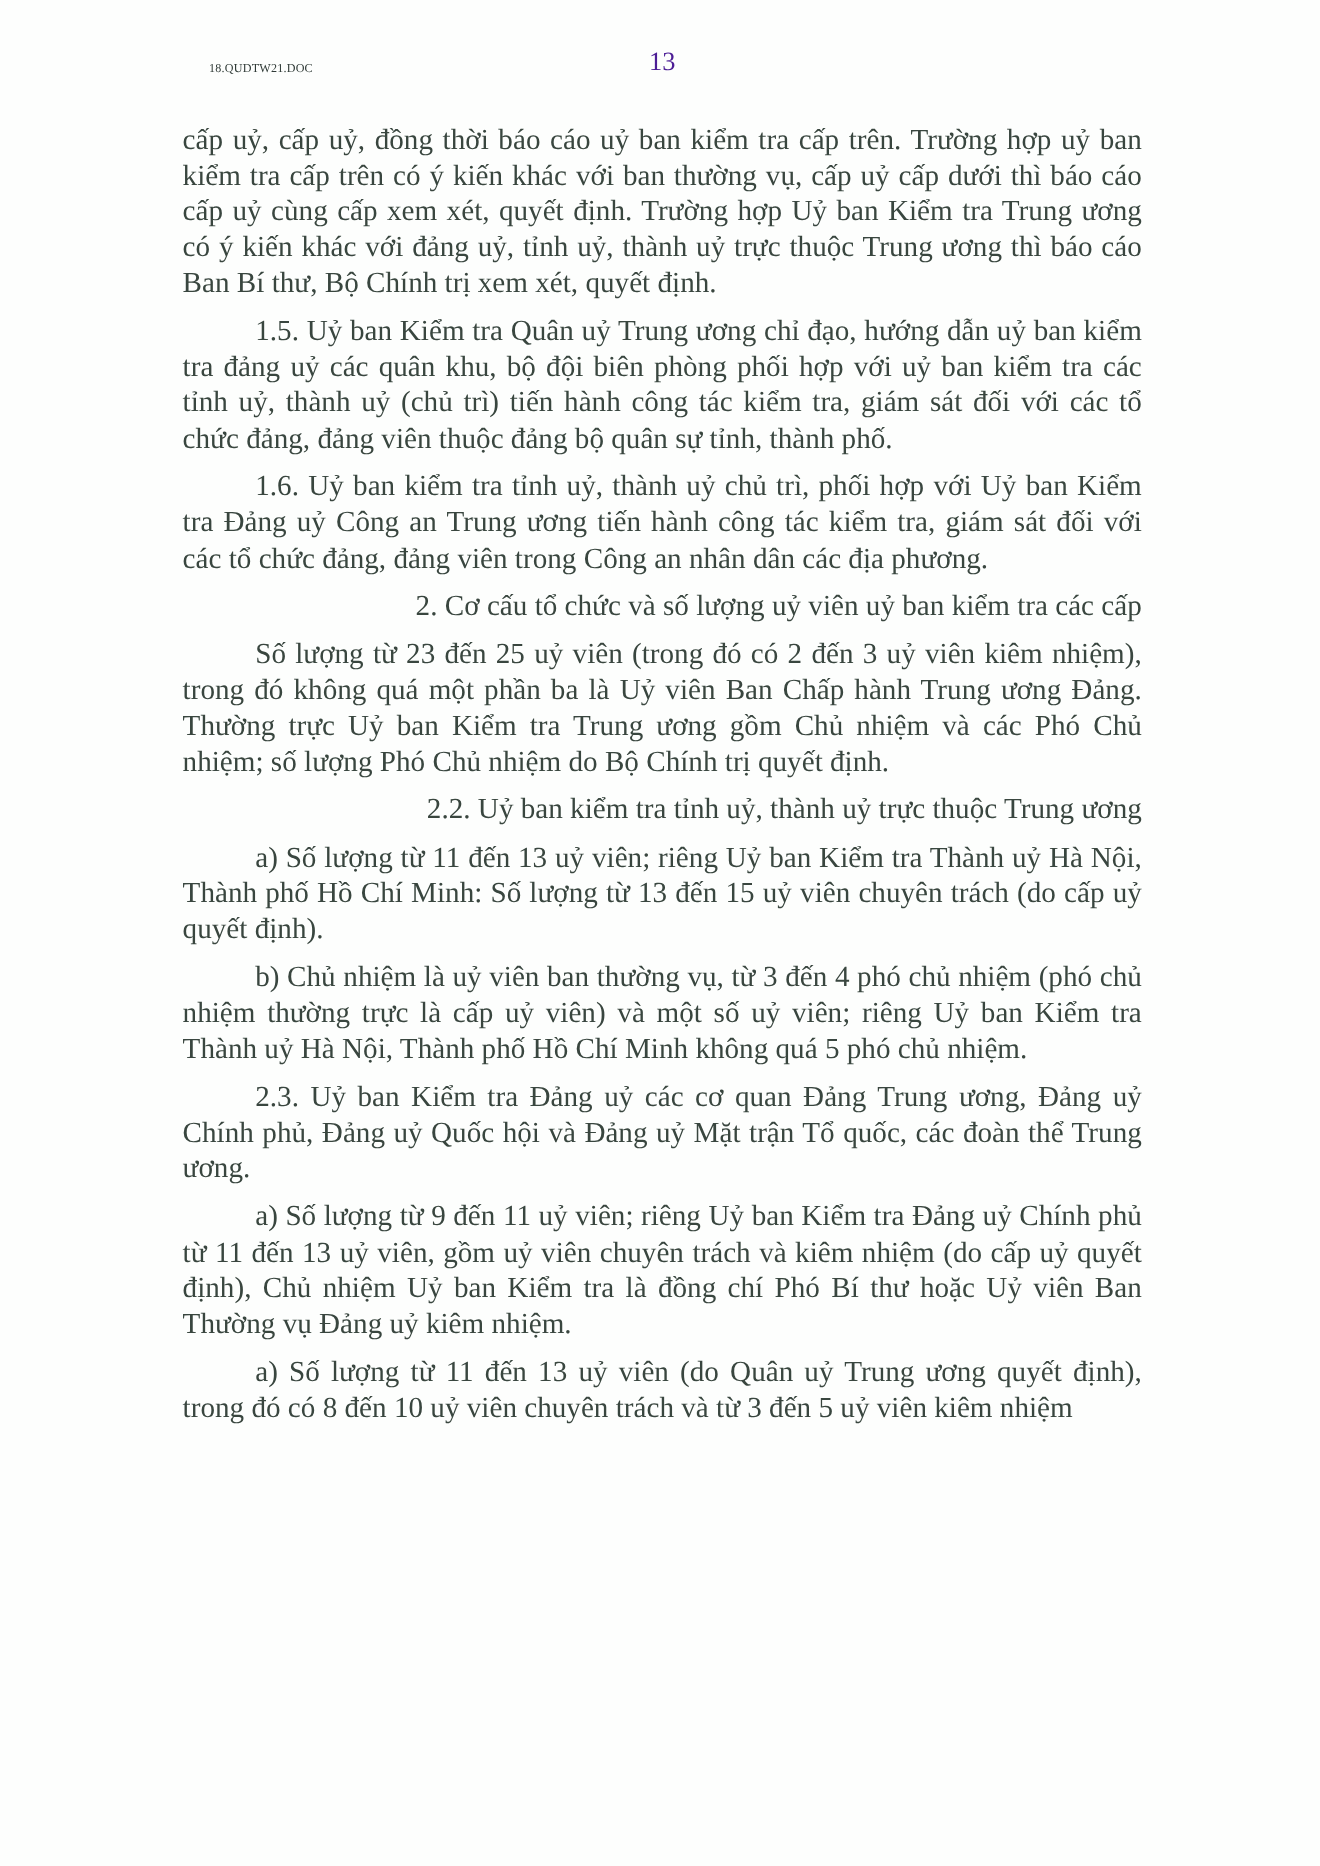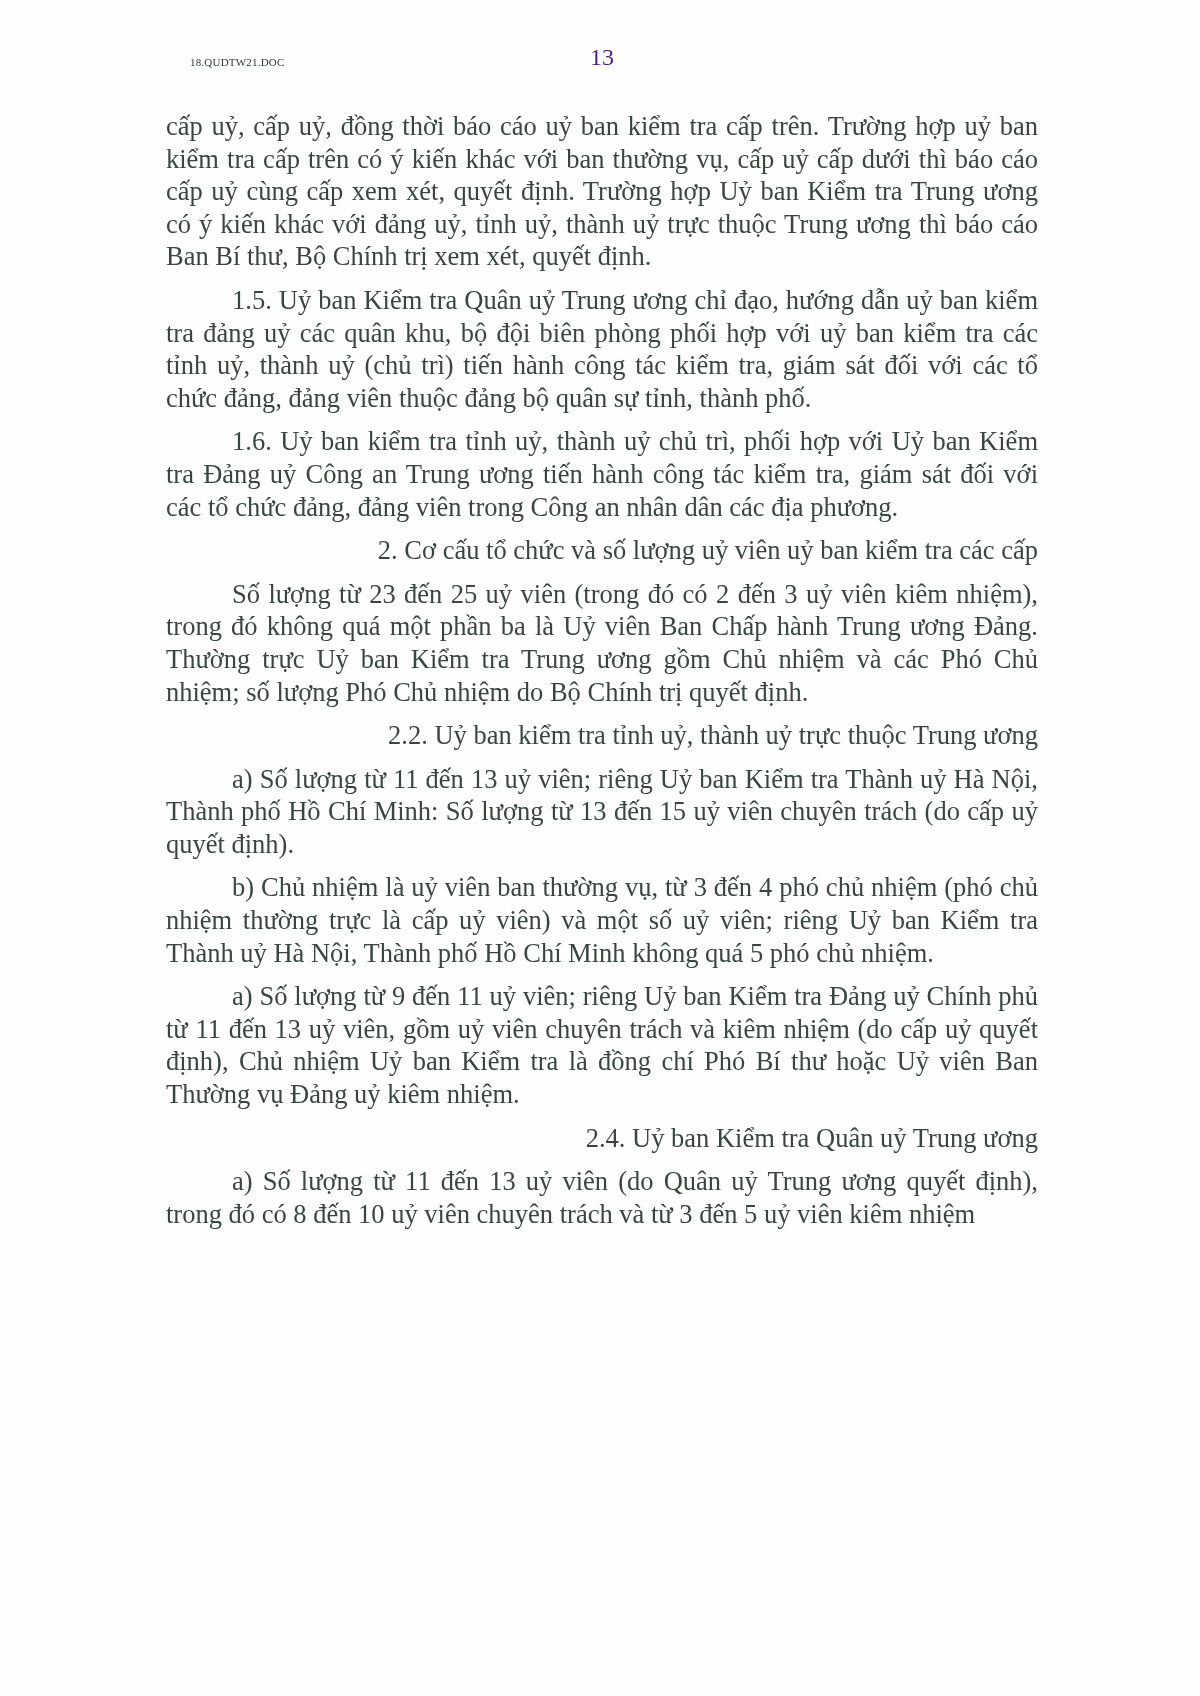--- a/index.html
+++ b/index.html
@@ -64,16 +64,16 @@
 
 <div class="content">
   <p class="para noindent">cấp uỷ, cấp uỷ, đồng thời báo cáo uỷ ban kiểm tra cấp trên. Trường hợp uỷ ban kiểm tra cấp trên có ý kiến khác với ban thường vụ, cấp uỷ cấp dưới thì báo cáo cấp uỷ cùng cấp xem xét, quyết định. Trường hợp Uỷ ban Kiểm tra Trung ương có ý kiến khác với đảng uỷ, tỉnh uỷ, thành uỷ trực thuộc Trung ương thì báo cáo Ban Bí thư, Bộ Chính trị xem xét, quyết định.</p>
   <p class="para">1.5. Uỷ ban Kiểm tra Quân uỷ Trung ương chỉ đạo, hướng dẫn uỷ ban kiểm tra đảng uỷ các quân khu, bộ đội biên phòng phối hợp với uỷ ban kiểm tra các tỉnh uỷ, thành uỷ (chủ trì) tiến hành công tác kiểm tra, giám sát đối với các tổ chức đảng, đảng viên thuộc đảng bộ quân sự tỉnh, thành phố.</p>
   <p class="para">1.6. Uỷ ban kiểm tra tỉnh uỷ, thành uỷ chủ trì, phối hợp với Uỷ ban Kiểm tra Đảng uỷ Công an Trung ương tiến hành công tác kiểm tra, giám sát đối với các tổ chức đảng, đảng viên trong Công an nhân dân các địa phương.</p>
   <p class="para heading">2. Cơ cấu tổ chức và số lượng uỷ viên uỷ ban kiểm tra các cấp</p>
   <p class="para">Số lượng từ 23 đến 25 uỷ viên (trong đó có 2 đến 3 uỷ viên kiêm nhiệm), trong đó không quá một phần ba là Uỷ viên Ban Chấp hành Trung ương Đảng. Thường trực Uỷ ban Kiểm tra Trung ương gồm Chủ nhiệm và các Phó Chủ nhiệm; số lượng Phó Chủ nhiệm do Bộ Chính trị quyết định.</p>
   <p class="para heading">2.2. Uỷ ban kiểm tra tỉnh uỷ, thành uỷ trực thuộc Trung ương</p>
   <p class="para">a) Số lượng từ 11 đến 13 uỷ viên; riêng Uỷ ban Kiểm tra Thành uỷ Hà Nội, Thành phố Hồ Chí Minh: Số lượng từ 13 đến 15 uỷ viên chuyên trách (do cấp uỷ quyết định).</p>
   <p class="para">b) Chủ nhiệm là uỷ viên ban thường vụ, từ 3 đến 4 phó chủ nhiệm (phó chủ nhiệm thường trực là cấp uỷ viên) và một số uỷ viên; riêng Uỷ ban Kiểm tra Thành uỷ Hà Nội, Thành phố Hồ Chí Minh không quá 5 phó chủ nhiệm.</p>
+  <p class="para">2.3. Uỷ ban Kiểm tra Đảng uỷ các cơ quan Đảng Trung ương, Đảng uỷ Chính phủ, Đảng uỷ Quốc hội và Đảng uỷ Mặt trận Tổ quốc, các đoàn thể Trung ương.</p>
   <p class="para">a) Số lượng từ 9 đến 11 uỷ viên; riêng Uỷ ban Kiểm tra Đảng uỷ Chính phủ từ 11 đến 13 uỷ viên, gồm uỷ viên chuyên trách và kiêm nhiệm (do cấp uỷ quyết định), Chủ nhiệm Uỷ ban Kiểm tra là đồng chí Phó Bí thư hoặc Uỷ viên Ban Thường vụ Đảng uỷ kiêm nhiệm.</p>
-  <p class="para heading">2.4. Uỷ ban Kiểm tra Quân uỷ Trung ương</p>
   <p class="para">a) Số lượng từ 11 đến 13 uỷ viên (do Quân uỷ Trung ương quyết định), trong đó có 8 đến 10 uỷ viên chuyên trách và từ 3 đến 5 uỷ viên kiêm nhiệm</p>
 </div>
 
 </body></html>

